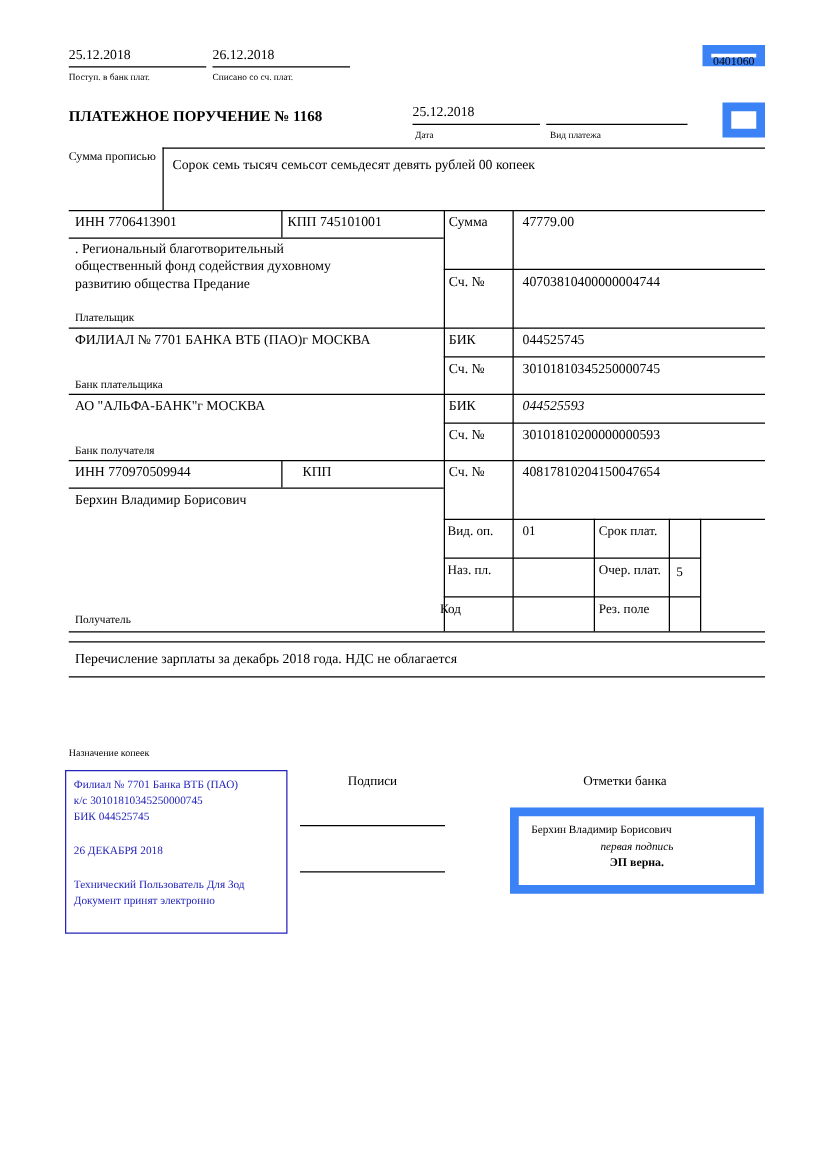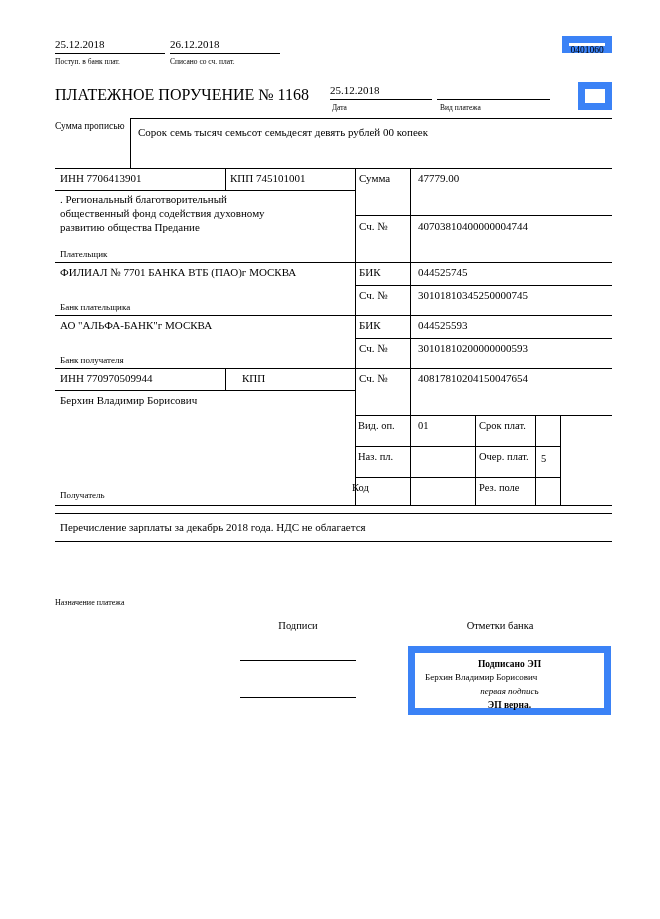--- a/index.html
+++ b/index.html
@@ -12,21 +12,21 @@
   .tiny { font-size:7.5px; line-height:1.2; white-space:nowrap; }
   .lbl { font-size:9px; line-height:1.2; white-space:nowrap; }
   .cell { font-size:10.5px; line-height:1.2; }
   .hl { border-top:1px solid #000; height:0; }
   .vl { border-left:1px solid #000; width:0; }
   .field { border-bottom:1px solid #000; font-size:11px; line-height:1.2; padding-bottom:2px; white-space:nowrap; }
   .box { border:7px solid #3b82f6; }
   .b { font-weight:bold; }
   .c { text-align:center; }
   .i { font-style:italic; }
-  .title { font-size:16px; font-weight:normal; white-space:nowrap; }
+  .title { font-size:12px; font-weight:bold; white-space:nowrap; }
   .stamp { border:1px solid #2424bd; color:#2424bd; font-size:9px; line-height:1.45; padding:4px 6px; }
   .stamp .gap { margin-top:14px; }
   .ep { font-size:9px; line-height:1.5; }
 </style>
 </head>
 <body>
 
 <div id="page">
 
   <div class="abs field" style="left:55px; top:38px; width:110px;">25.12.2018</div>
@@ -79,21 +79,21 @@
 
   <div class="abs t" style="left:60px; top:266px;">ФИЛИАЛ № 7701 БАНКА ВТБ (ПАО)г МОСКВА</div>
   <div class="abs t" style="left:359px; top:266px;">БИК</div>
   <div class="abs t" style="left:418px; top:266px;">044525745</div>
   <div class="abs t" style="left:359px; top:289px;">Сч. №</div>
   <div class="abs t" style="left:418px; top:289px;">30101810345250000745</div>
   <div class="abs lbl" style="left:60px; top:302px;">Банк плательщика</div>
 
   <div class="abs t" style="left:60px; top:319px;">АО "АЛЬФА-БАНК"г МОСКВА</div>
   <div class="abs t" style="left:359px; top:319px;">БИК</div>
-  <div class="abs t" style="left:418px; top:319px;">044525593</div>
+  <div class="abs t" style="left:418px; top:319px;font-style:italic;">044525593</div>
   <div class="abs t" style="left:359px; top:342px;">Сч. №</div>
   <div class="abs t" style="left:418px; top:342px;">30101810200000000593</div>
   <div class="abs lbl" style="left:60px; top:355px;">Банк получателя</div>
 
   <div class="abs t" style="left:60px; top:372px;">ИНН 770970509944</div>
   <div class="abs t" style="left:230px; top:372px;margin-left:12px;">КПП</div>
   <div class="abs t" style="left:359px; top:372px;">Сч. №</div>
   <div class="abs t" style="left:418px; top:372px;">40817810204150047654</div>
   <div class="abs t" style="left:60px; top:394px;">Берхин Владимир Борисович</div>
   <div class="abs lbl" style="left:60px; top:490px;">Получатель</div>
@@ -103,28 +103,35 @@
   <div class="abs cell wrap" style="left:479px; top:420px; width:52px;">Срок плат.</div>
   <div class="abs cell" style="left:358px; top:451px;">Наз. пл.</div>
   <div class="abs cell wrap" style="left:479px; top:451px; width:52px;">Очер. плат.</div>
   <div class="abs cell" style="left:541px; top:453px;">5</div>
   <div class="abs cell" style="left:352px; top:482px;">Код</div>
   <div class="abs cell" style="left:479px; top:482px; width:54px;font-family:Liberation Serif, serif;">Рез. поле</div>
 
   <div class="abs hl" style="left:55px; top:513px; width:557px;"></div>
   <div class="abs t" style="left:60px; top:521px;">Перечисление зарплаты за декабрь 2018 года. НДС не облагается</div>
   <div class="abs hl" style="left:55px; top:541px; width:557px;"></div>
-  <div class="abs tiny" style="left:55px; top:598px; font-size:8px;">Назначение платежа</div>
+  <div class="abs tiny" style="left:55px; top:598px; font-size:8px;">Назначение копеек</div>
 
+  <div class="abs stamp" style="left:52px; top:616px; width:178px; height:131px;">
+    <div>Филиал № 7701 Банка ВТБ (ПАО)</div>
+    <div>к/с 30101810345250000745</div>
+    <div>БИК 044525745</div>
+    <div class="gap">26 ДЕКАБРЯ 2018</div>
+    <div class="gap">Технический Пользователь Для Зод</div>
+    <div>Документ принят электронно</div>
+  </div>
 
   <div class="abs c" style="left:240px; top:620px; width:116px; font-size:10.5px;">Подписи</div>
   <div class="abs c" style="left:430px; top:620px; width:140px; font-size:10.5px;">Отметки банка</div>
   <div class="abs hl" style="left:240px; top:660px; width:116px;"></div>
   <div class="abs hl" style="left:240px; top:697px; width:116px;"></div>
 
   <div class="abs box ep" style="left:408px; top:646px; width:203px; height:69px; padding-top:4px;">
-    <div class="b c" style="font-size:9.5px;">Подписано ЭП</div>
     <div style="padding-left:10px;">Берхин Владимир Борисович</div>
     <div class="i c">первая подпись</div>
     <div class="b c" style="font-size:9.5px;">ЭП верна.</div>
   </div>
 
 </div>
 
 </body></html>

